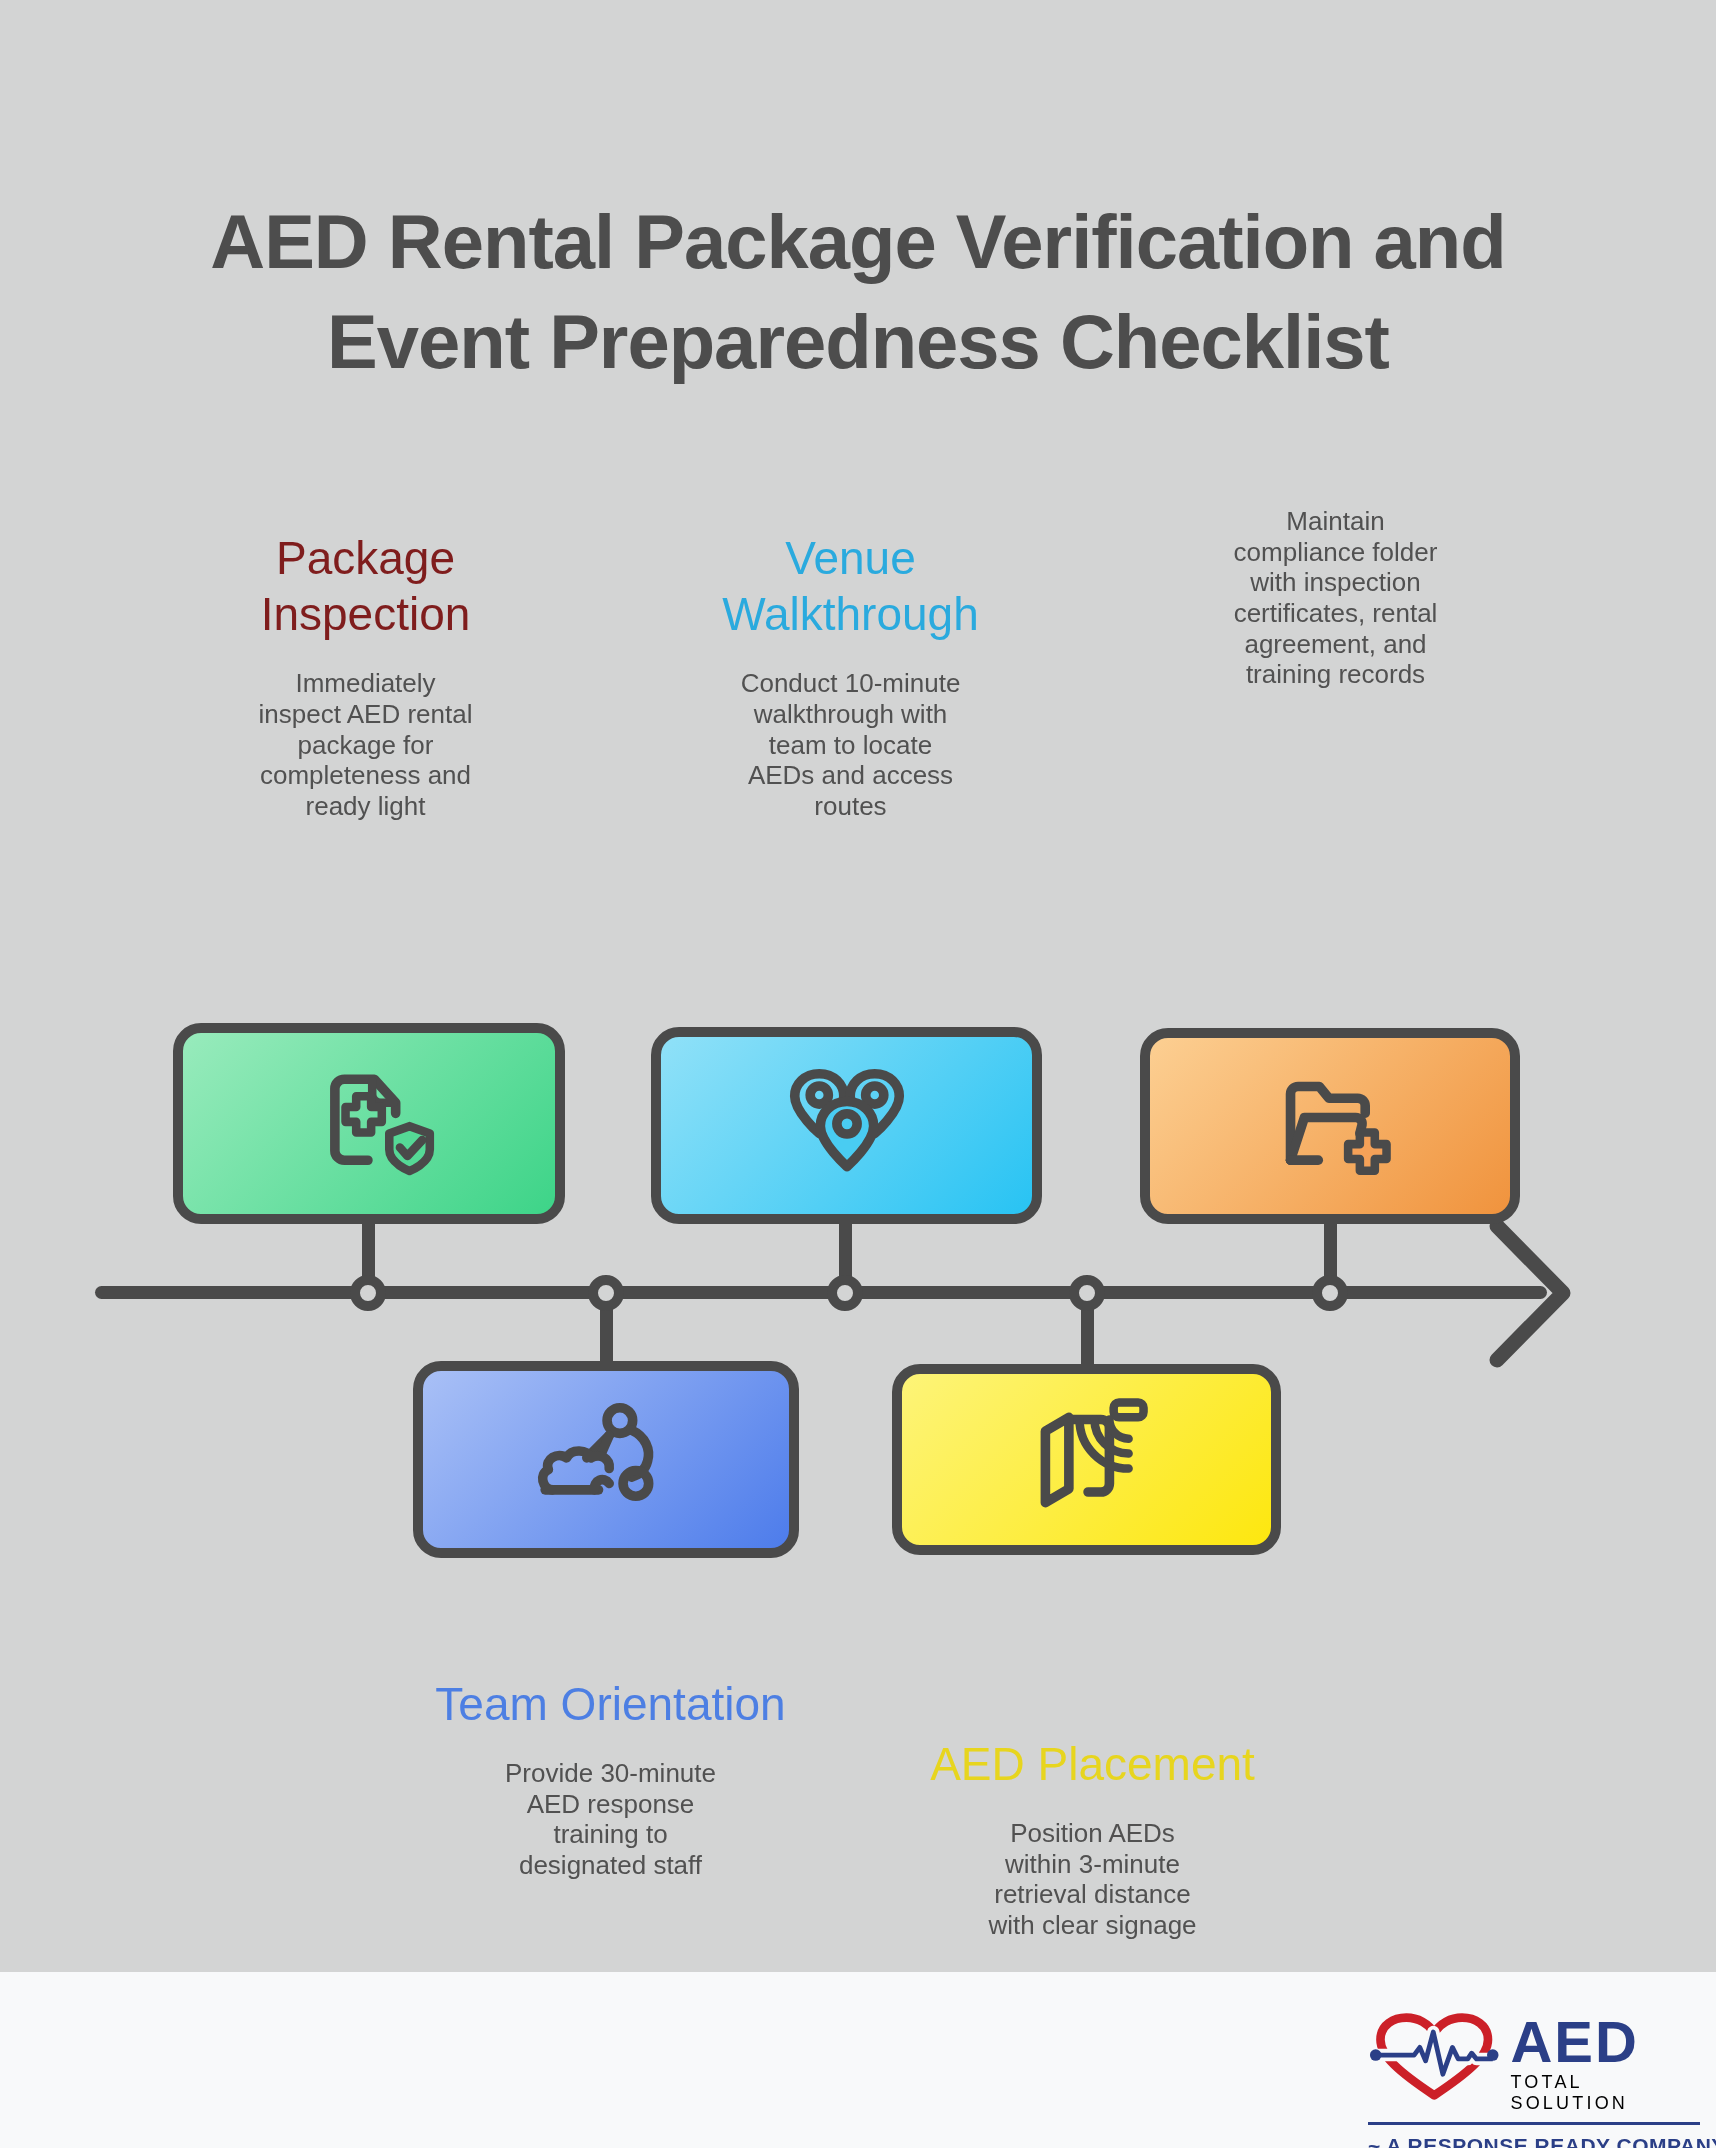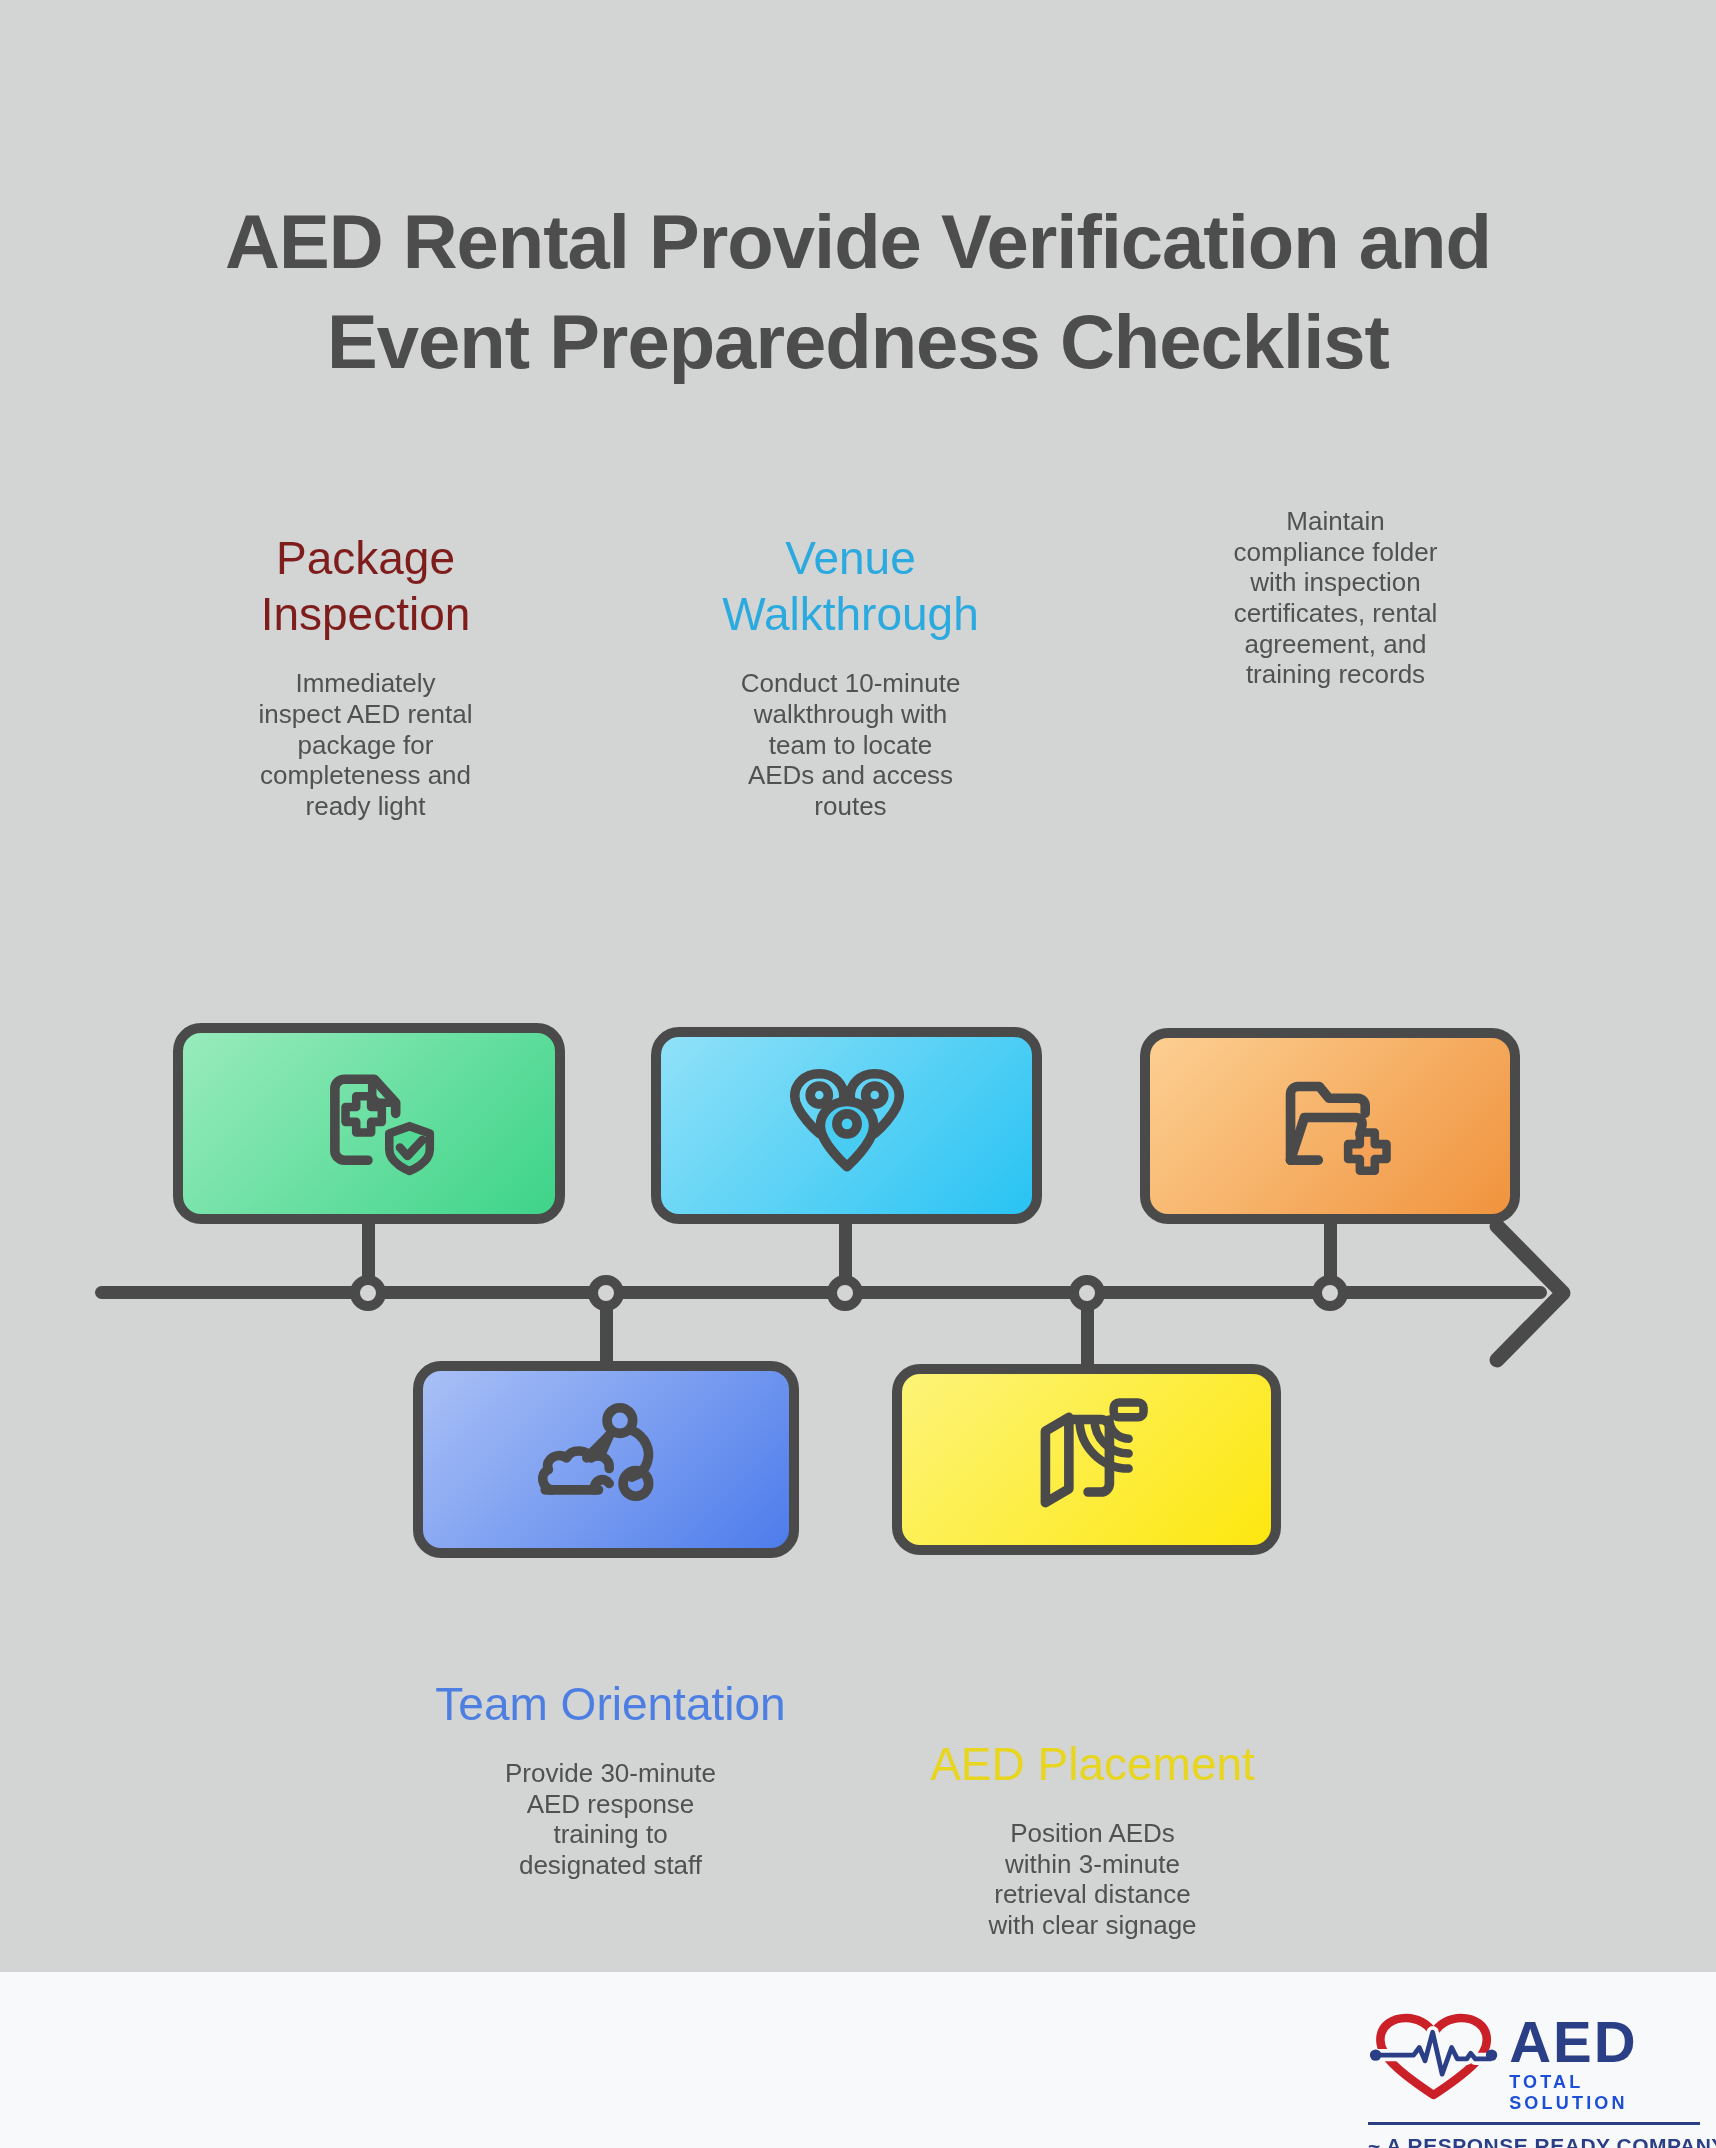--- a/index.html
+++ b/index.html
@@ -45,29 +45,29 @@
   .box-orange{left:1140px;top:1028px;width:380px;height:196px;background:linear-gradient(135deg,#fccf92 0%,#f0933d 100%);}
   .box-blue  {left:413px; top:1361px;width:386px;height:197px;background:linear-gradient(135deg,#a9c0f6 0%,#4d7ceb 100%);}
   .box-yellow{left:892px; top:1364px;width:389px;height:191px;background:linear-gradient(135deg,#fdf478 0%,#fde70f 100%);}
   .box svg{display:block;}
   
   .footer{position:absolute;left:0;top:1972px;width:100%;height:176px;background:#f8f9fa;}
   .logo{position:absolute;left:1368px;top:2000px;width:332px;}
   .logo-row{display:flex;align-items:center;}
   .logo-text{margin-left:10px;margin-top:16px;}
   .logo-brand{font-size:58px;font-weight:700;color:#2b3f87;line-height:0.9;letter-spacing:2px;}
-  .logo-sub{font-size:18px;font-weight:700;color:#1d4ed8;letter-spacing:3.2px;margin-top:4px;}
+  .logo-sub{font-size:18px;font-weight:400;color:#000000;letter-spacing:3.2px;margin-top:4px;}
   .logo-rule{height:3px;background:#2b3f87;margin-top:8px;width:100%;}
   .logo-tagline{font-size:21px;font-weight:700;color:#2b3f87;margin-top:9px;
     text-align:center;letter-spacing:0.5px;white-space:nowrap;}
 </style>
 </head>
 <body>
 
-<div class="title pre">AED Rental Provide Verification and
+<div class="title pre">AED Rental Package Verification and
 Event Preparedness Checklist</div>
 
 <div class="col col-1">
   <div class="heading h-green pre">Package
 Inspection</div>
   <div class="body pre">Immediately
 inspect AED rental
 package for
 completeness and
 ready light</div>

